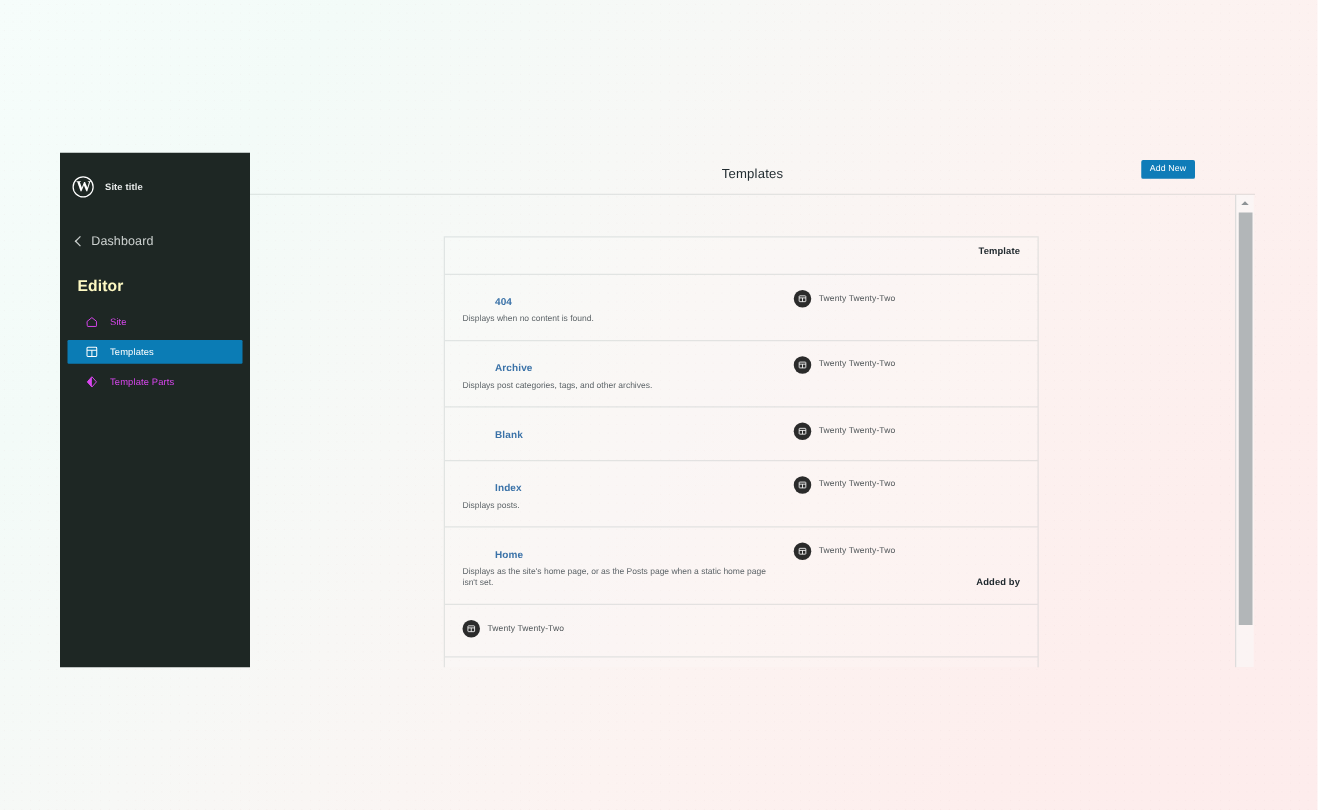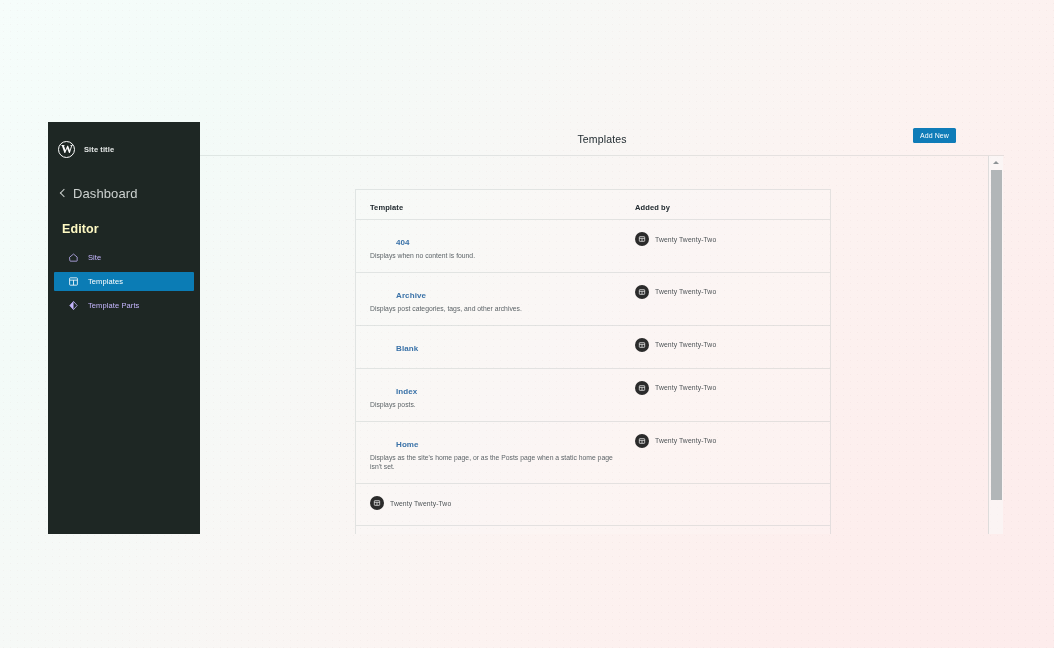--- a/index.html
+++ b/index.html
@@ -92,21 +92,21 @@
   }
   .chev-left {
     width: 6px; height: 6px;
     border-left: 1.2px solid #c9cecc;
     border-bottom: 1.2px solid #c9cecc;
     transform: rotate(45deg);
     flex: 0 0 auto;
     margin-left: 1px;
   }
   .dashboard-label {
-    font-size: 13px;
+    font-size: 10px;
     color: #cdd2d0;
     letter-spacing: 0.1px;
   }
 
   .editor-heading {
     font-size: 12.5px;
     font-weight: 700;
     color: #fef9c3;
     padding: 0 14px;
     margin-top: 18px;
@@ -118,21 +118,21 @@
 
   .nav-item {
     display: flex;
     align-items: center;
     gap: 9px;
     height: 19px;
     padding: 0 14px;
     margin: 0 6px 5px 6px;
     border-radius: 1px;
     cursor: pointer;
-    color: #c4b5fd;
+    color: #d946ef;
   }
   .nav-item.active {
     background: #0b7cb5;
     color: #ffffff;
   }
   .nav-item .nav-icon {
     width: 11px; height: 11px;
     flex: 0 0 11px;
     display: flex; align-items: center; justify-content: center;
   }
@@ -203,21 +203,22 @@
   }
 
   .t-row {
     display: flex;
     align-items: flex-start;
     border-bottom: 1px solid rgba(160,170,170,0.26);
     padding: 0 14px;
   }
   .t-row.header {
     height: 30px;
-    align-items: center;
+    align-items: flex-end;
+    flex-direction: column;
   }
   .t-col-template { flex: 0 0 265px; min-width: 0; }
   .t-col-added { flex: 1; min-width: 0; }
 
   .th {
     font-size: 7.5px;
     font-weight: 700;
     color: #20292e;
     letter-spacing: 0.1px;
   }

